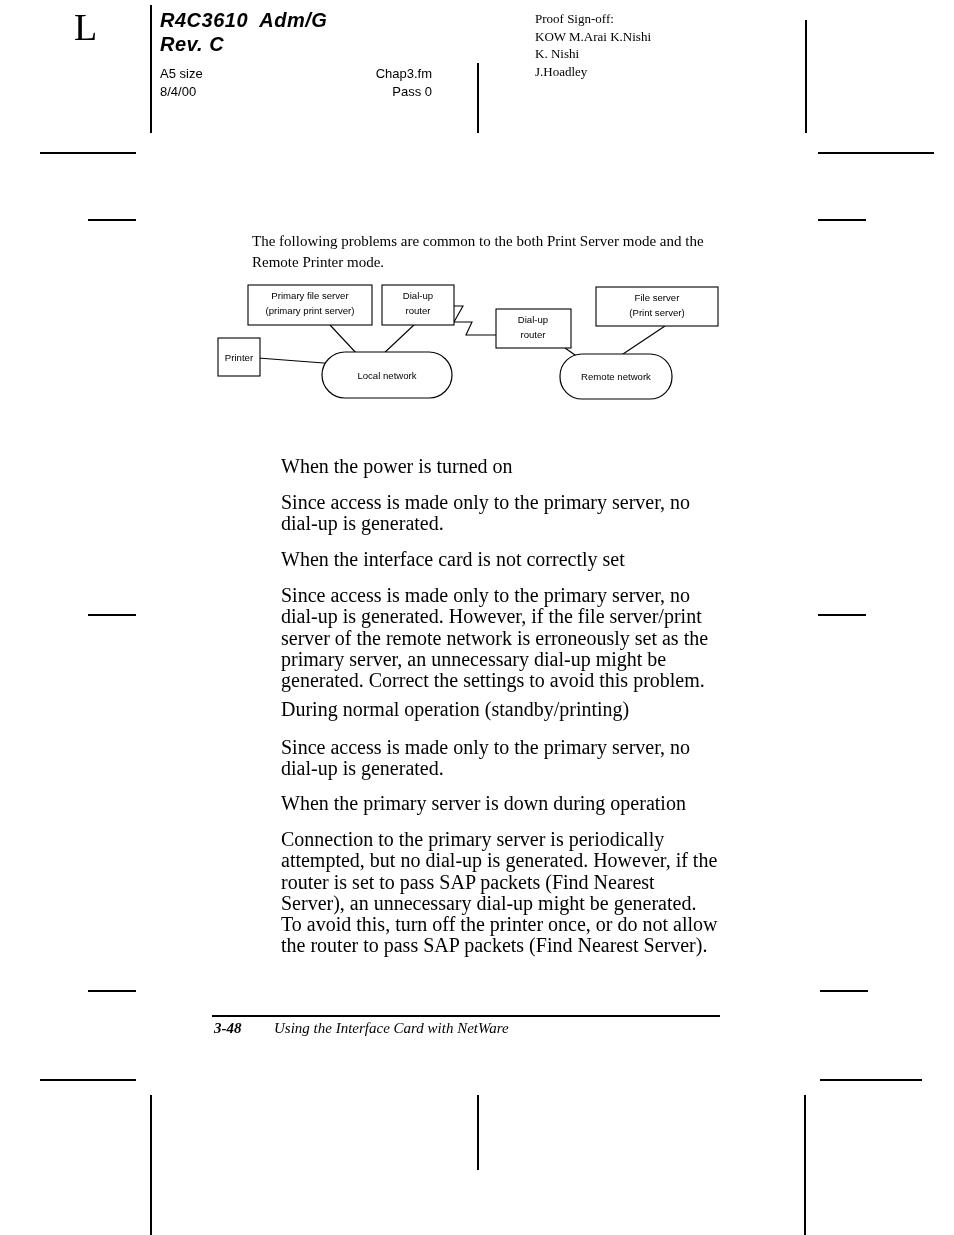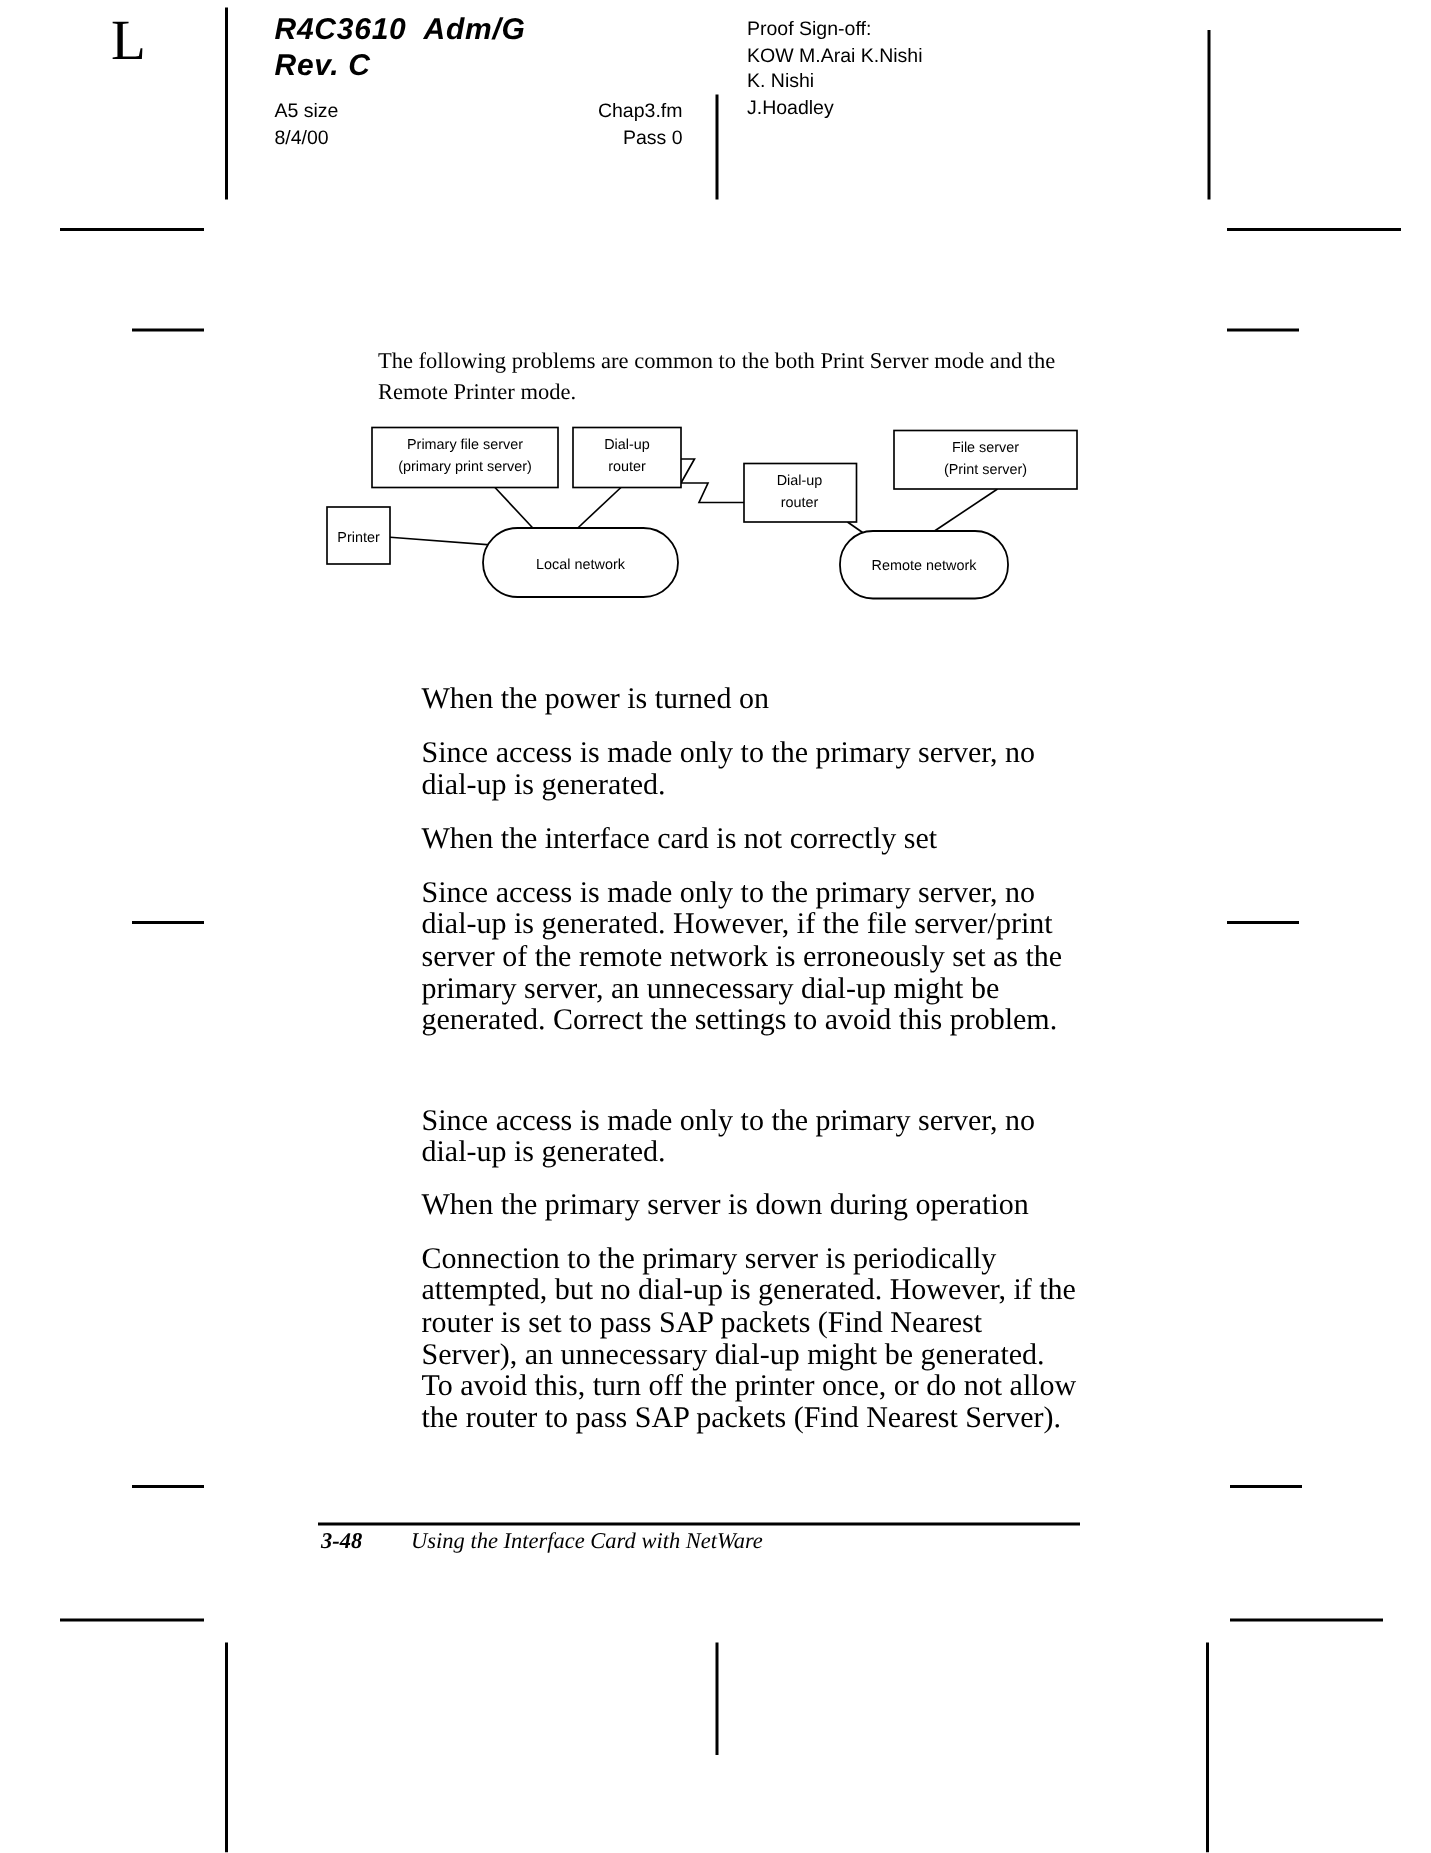--- a/index.html
+++ b/index.html
@@ -53,21 +53,20 @@
   #header-rule-right {
     position: absolute;
     left: 805px; top: 20px;
     width: 2px; height: 113px;
     background: #000;
   }
   #doc-ident {
     position: absolute;
     left: 160px; top: 8px;
     width: 300px;
-    margin-left: 23px;
   }
   .ident-title {
     font-family: "Liberation Sans", sans-serif;
     font-weight: bold;
     font-style: italic;
     font-size: 20px;
     line-height: 24px;
     letter-spacing: 0.5px;
     white-space: pre;
   }
@@ -76,22 +75,22 @@
     font-family: "Liberation Sans", sans-serif;
     font-size: 13px;
     line-height: 18px;
   }
   .meta-row { display: flex; }
   .meta-col-a { width: 122px; }
   .meta-col-b { width: 150px; text-align: right; }
 
   #signoff {
     position: absolute;
-    left: 498px; top: 10px;
-    font-family: Liberation Sans, sans-serif;
+    left: 535px; top: 10px;
+    font-family: Liberation Serif, serif;
     font-size: 13px;
     line-height: 17.5px;
   }
 
   
   #content {
     position: absolute;
     left: 0; top: 0;
     width: 954px; height: 1235px;
   }
@@ -267,20 +266,21 @@
       </g>
     </svg>
   </div>
 
   <p class="block" id="block-head-power">When the power is turned on</p>
   <p class="block" id="block-body-power">Since access is made only to the primary server, no dial-up is generated.</p>
 
   <p class="block" id="block-head-card">When the interface card is not correctly set</p>
   <p class="block" id="block-body-card">Since access is made only to the primary server, no dial-up is generated. However, if the file server/print server of the remote network is erroneously set as the primary server, an unnecessary dial-up might be generated. Correct the settings to avoid this problem.</p>
 
+  <p class="block" id="block-head-normal">During normal operation (standby/printing)</p>
   <p class="block" id="block-body-normal">Since access is made only to the primary server, no dial-up is generated.</p>
 
   <p class="block" id="block-body-down">Connection to the primary server is periodically attempted, but no dial-up is generated. However, if the router is set to pass SAP packets (Find Nearest Server), an unnecessary dial-up might be generated. To avoid this, turn off the printer once, or do not allow the router to pass SAP packets (Find Nearest Server).</p>
   <p class="block" id="block-head-down">When the primary server is down during operation</p>
 
   <div id="footer-rule"></div>
   <div id="footer">
     <span id="footer-page">3-48</span>
     <span id="footer-title">Using the Interface Card with NetWare</span>
   </div>

